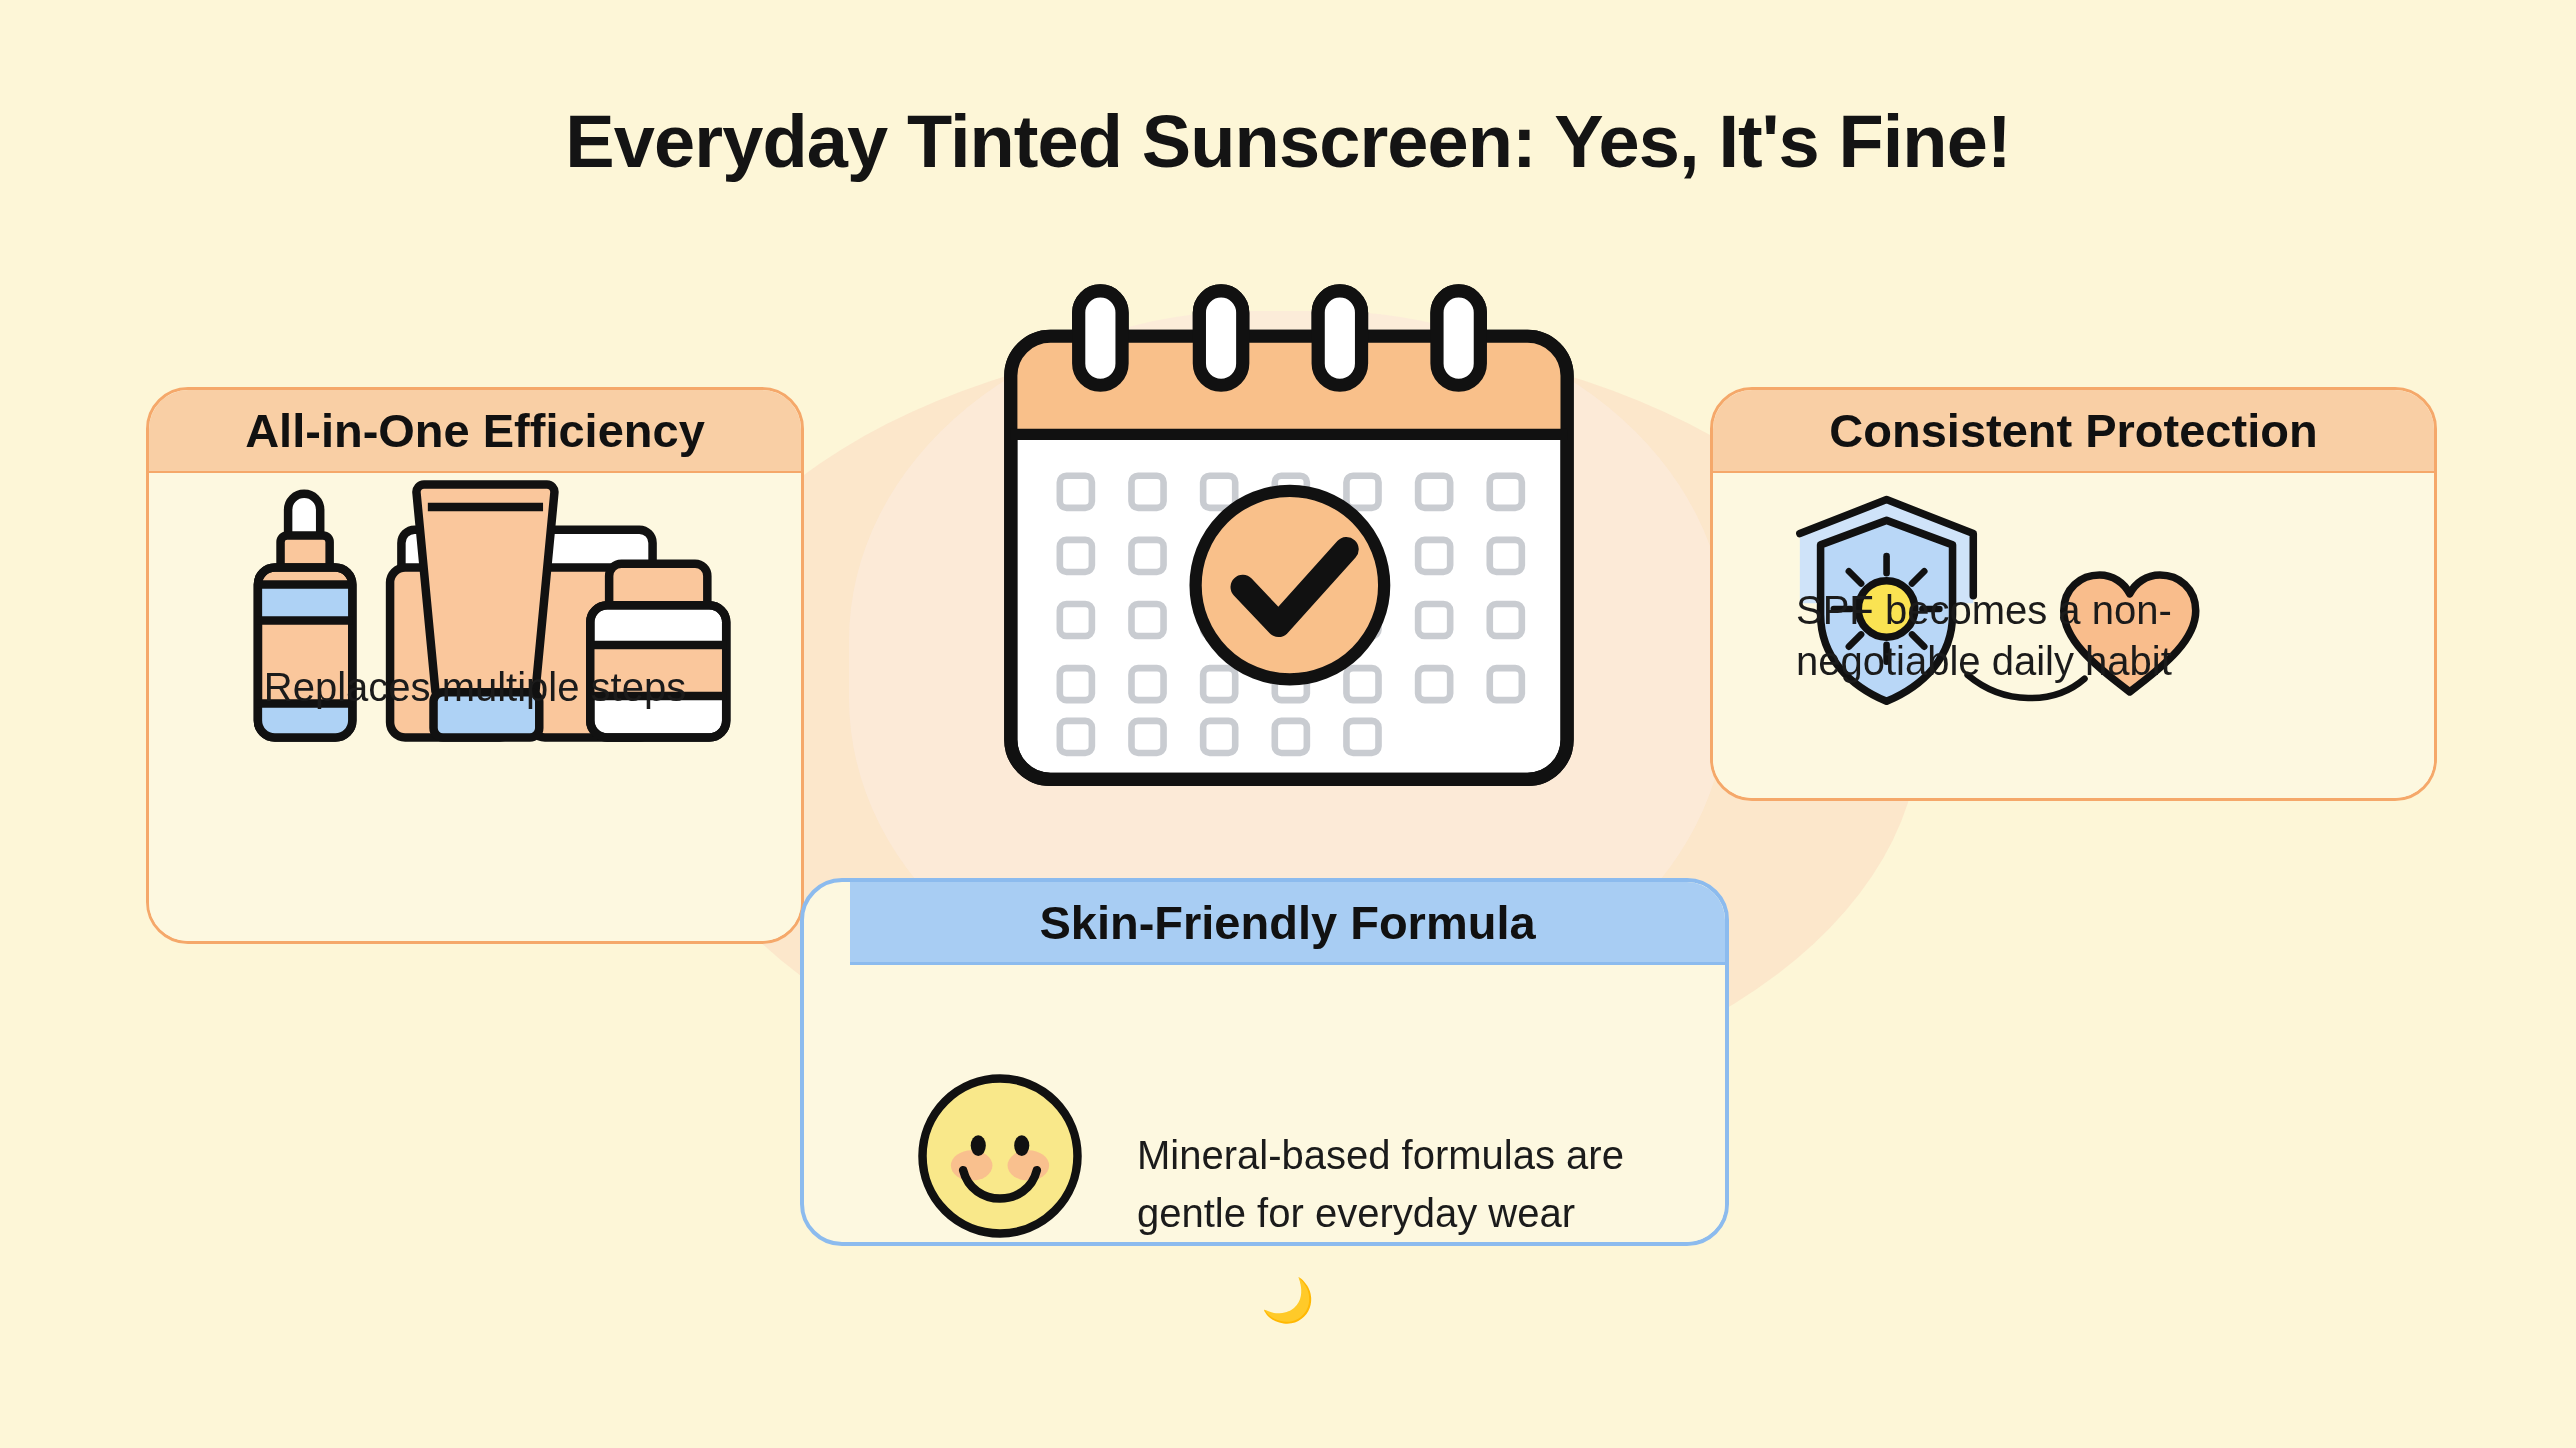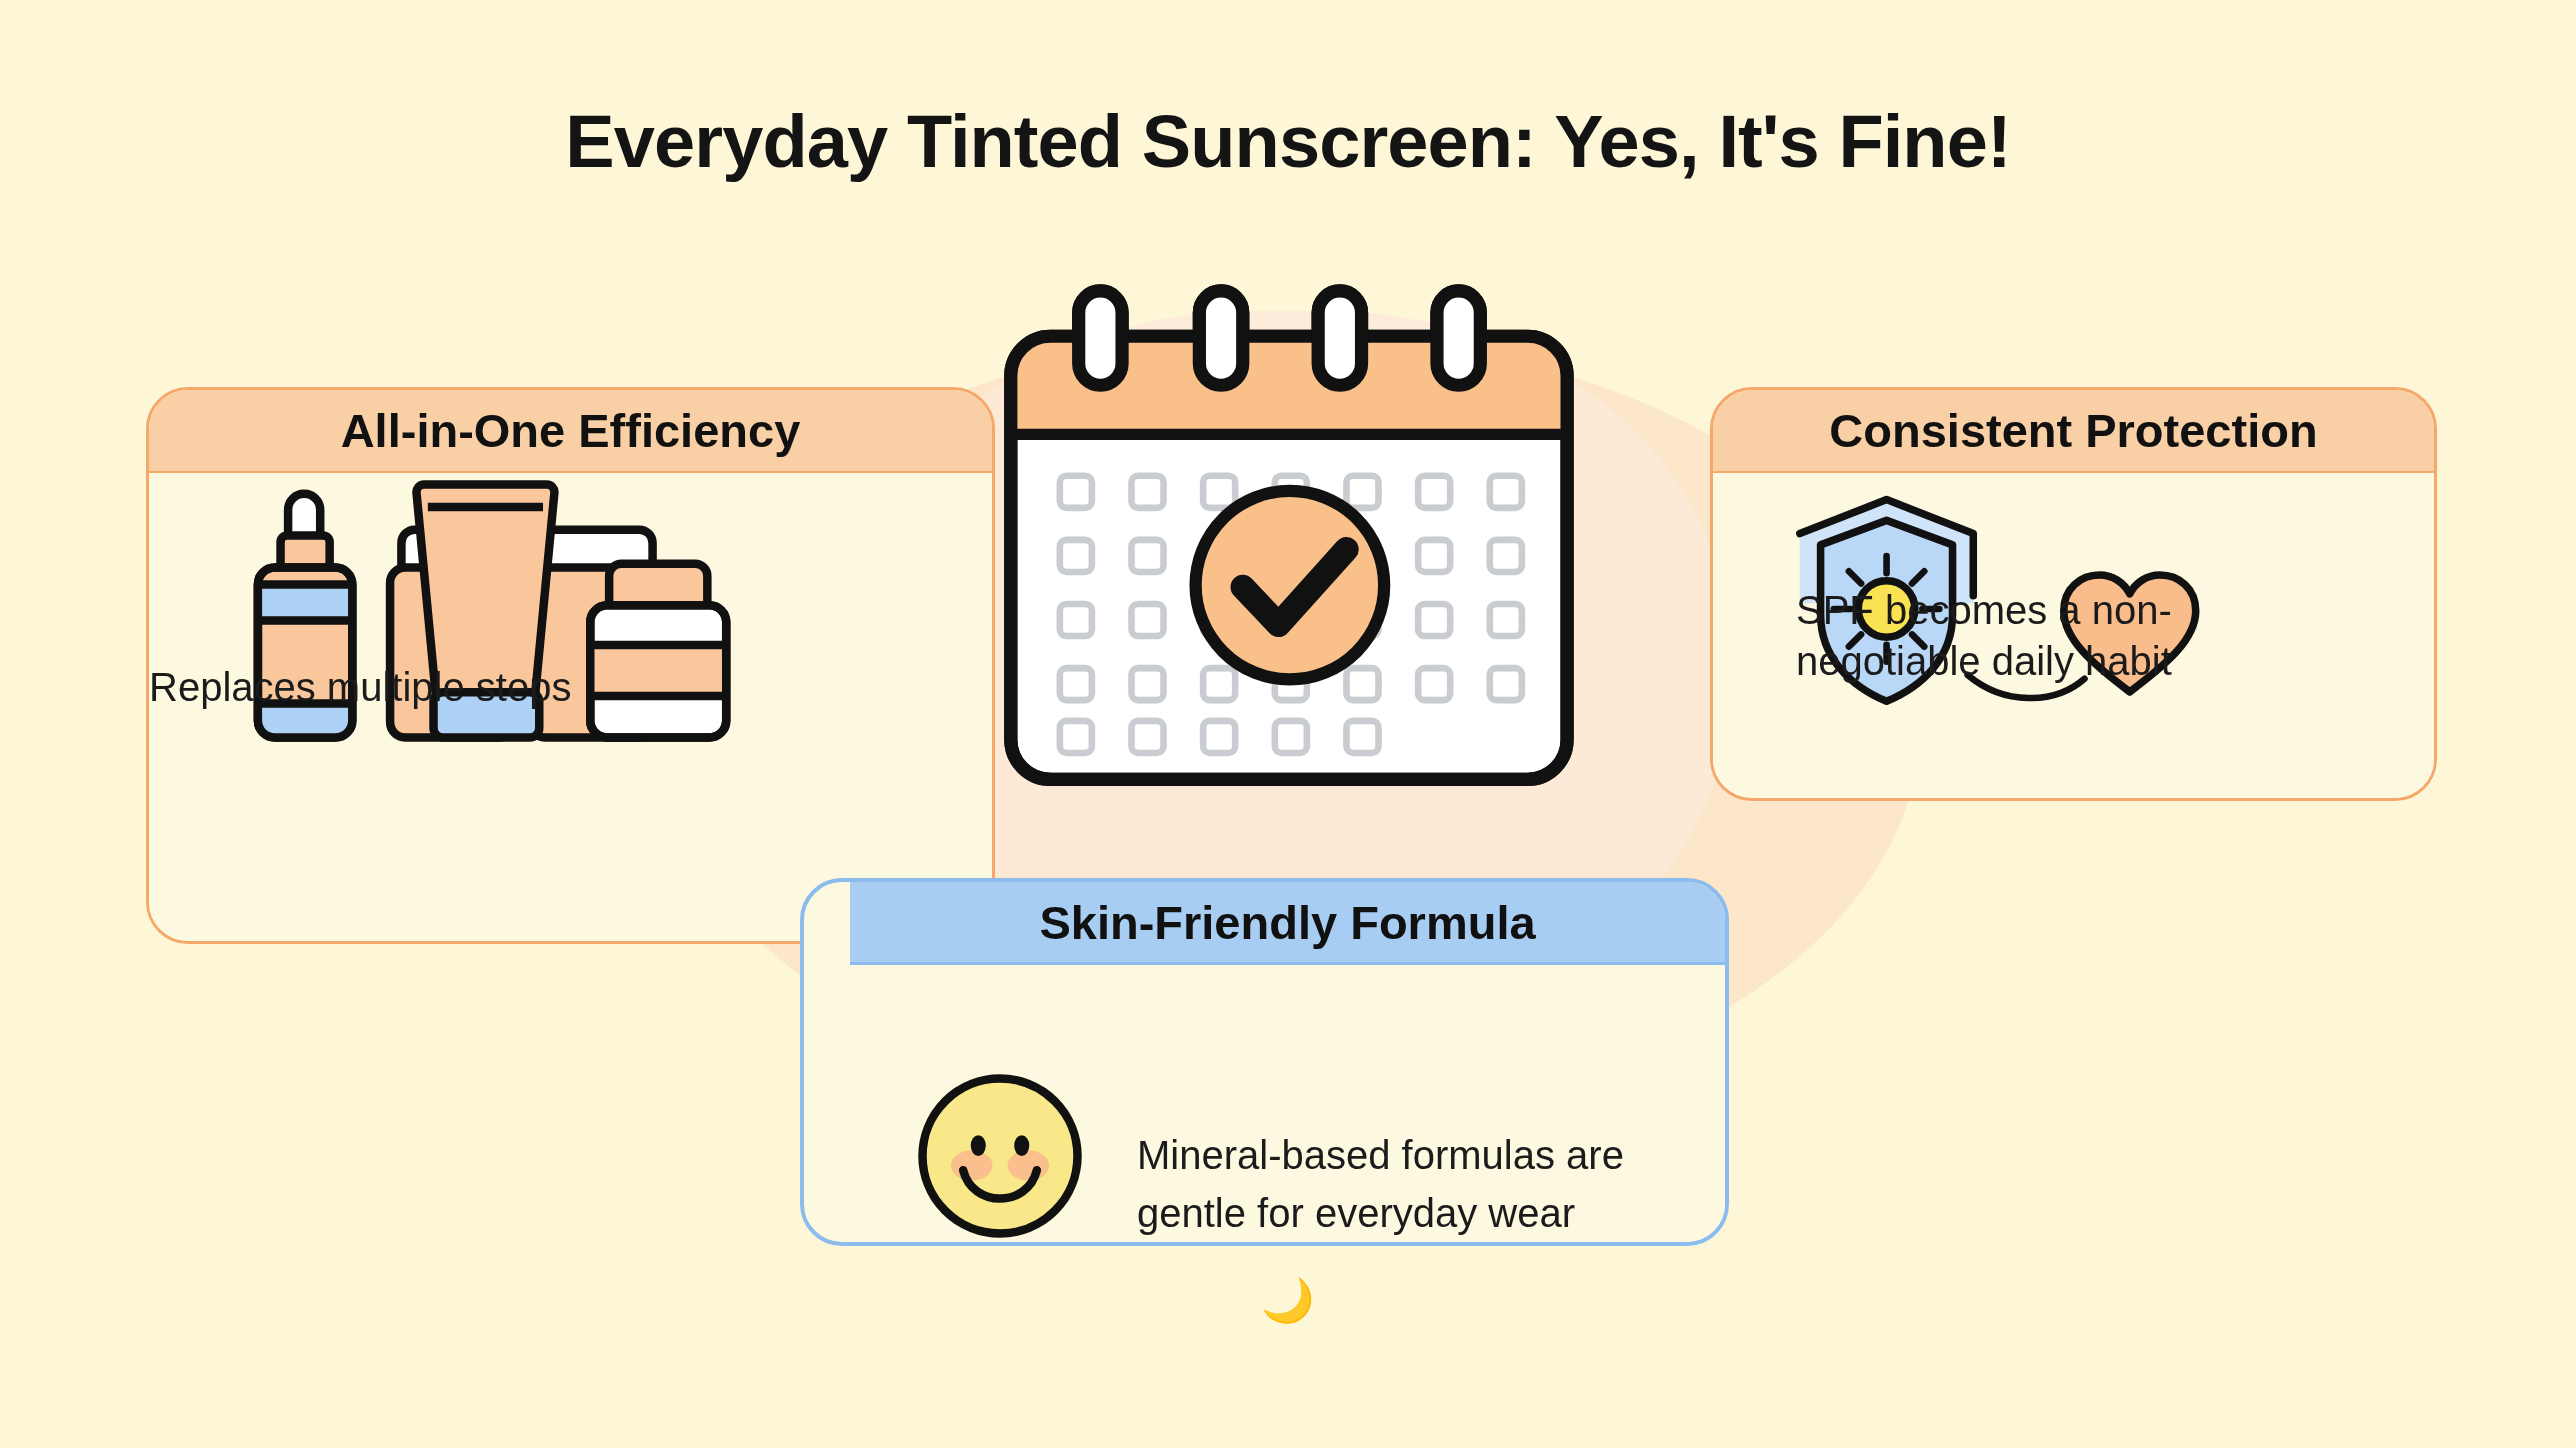--- a/index.html
+++ b/index.html
@@ -61,29 +61,29 @@
   }
 
   
   .card.orange{border:3.8px solid #f5a86a;background:#fdf8e0;}
   .card.orange .card-head{background:#f9cfa5;border-bottom:2.8px solid #f5a86a;}
 
   
   .card.blue{border:4.7px solid #8cbbee;background:#fdf8e0;}
   .card.blue .card-head{background:#a8cdf3;border-bottom:3.8px solid #8cbbee;}
 
-  #card-left{left:146px;top:387px;width:849px;height:557px;}
+  #card-left{left:146px;top:387px;width:658px;height:557px;}
   #card-right{left:1710px;top:387px;width:727px;height:414px;}
   #card-bottom{left:800px;top:878px;width:929px;height:368px;padding-left:46px;}
 
   .card-caption{
     position:absolute;
     font-size:40px;color:#1b1b1b;line-height:1.28;
   }
-  #cap-left{left:0;right:0;top:189px;text-align:left;}
+  #cap-left{left:0;right:0;top:189px;text-align:center;}
   #cap-right{left:83px;top:104px;width:491px;text-align:left;margin-top:8px;}
 
   .bottom-row{
     display:flex;align-items:flex-end;gap:51px;
     padding:34px 0 0 64px;box-sizing:border-box;height:100%;
   }
   #cap-bottom{font-size:40px;color:#1b1b1b;line-height:1.45;width:528px;}
 
   
   .footer{

